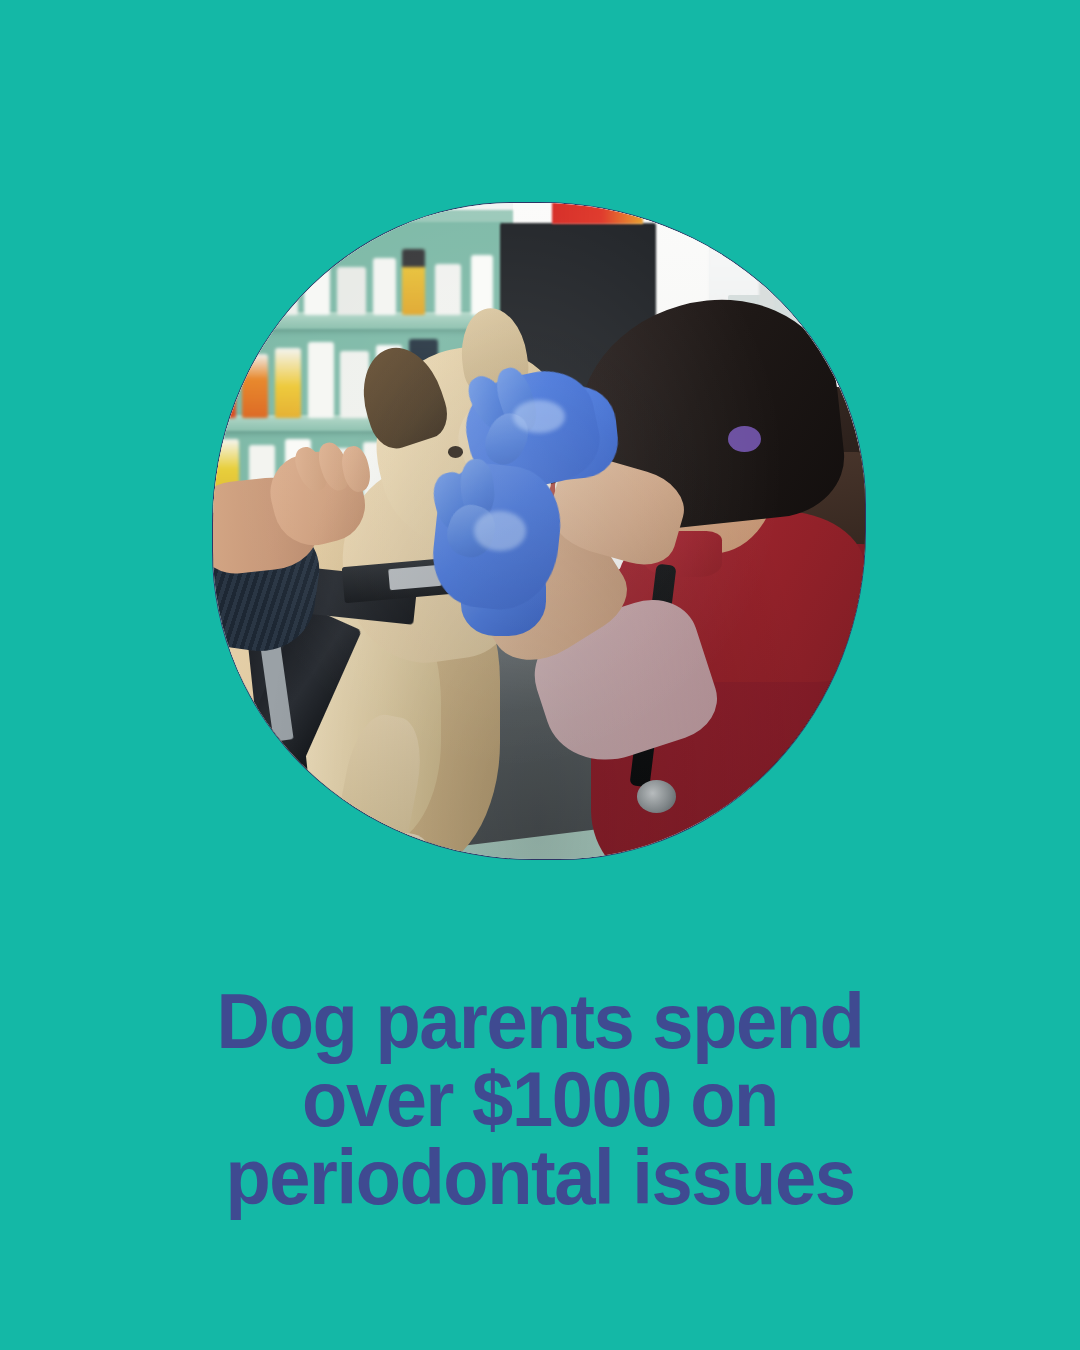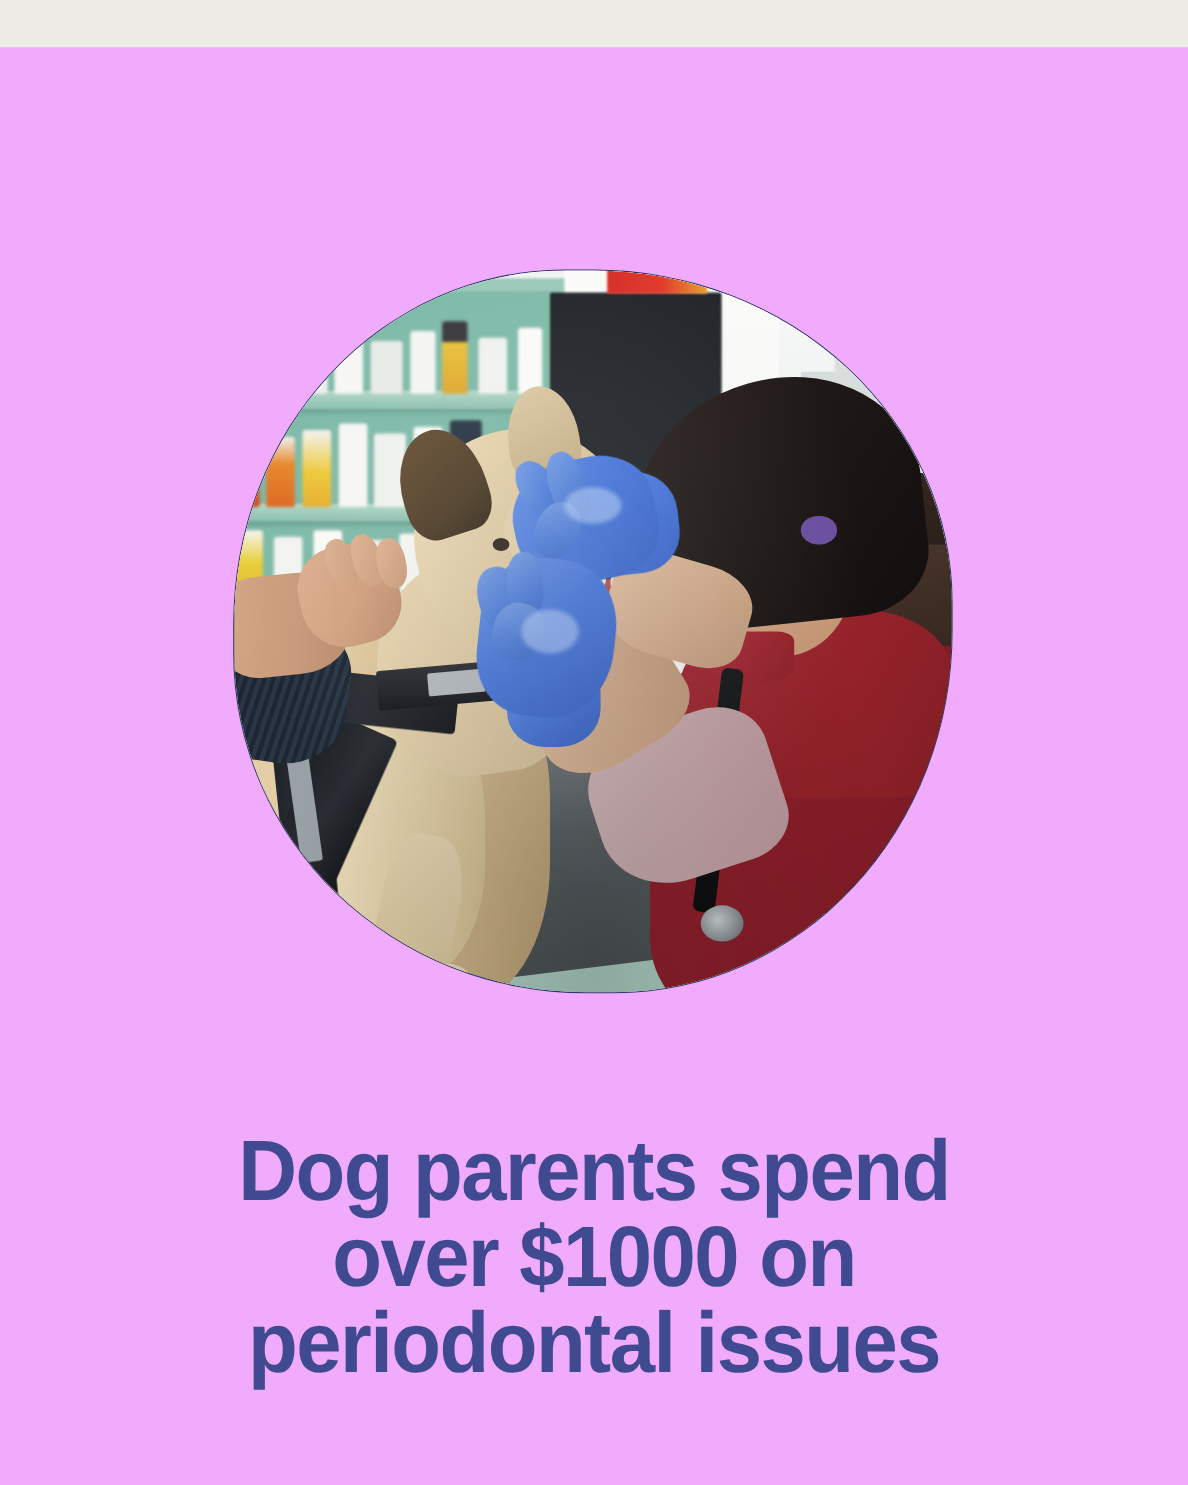--- a/index.html
+++ b/index.html
@@ -11,22 +11,21 @@
     height: 1350px;
     background: #edece7;
     font-family: "Liberation Sans", sans-serif;
     overflow: hidden;
     position: relative;
   }
 
   .canvas {
     position: absolute;
     inset: 0;
-    background: #f0abfc;
-    margin-top: 43px;
+    background: #14b8a6;
   }
 
   
   .photo-frame {
     position: absolute;
     left: 212px;
     top: 202px;
     width: 654px;
     height: 658px;
     border: 1.6px solid #2d3566;

